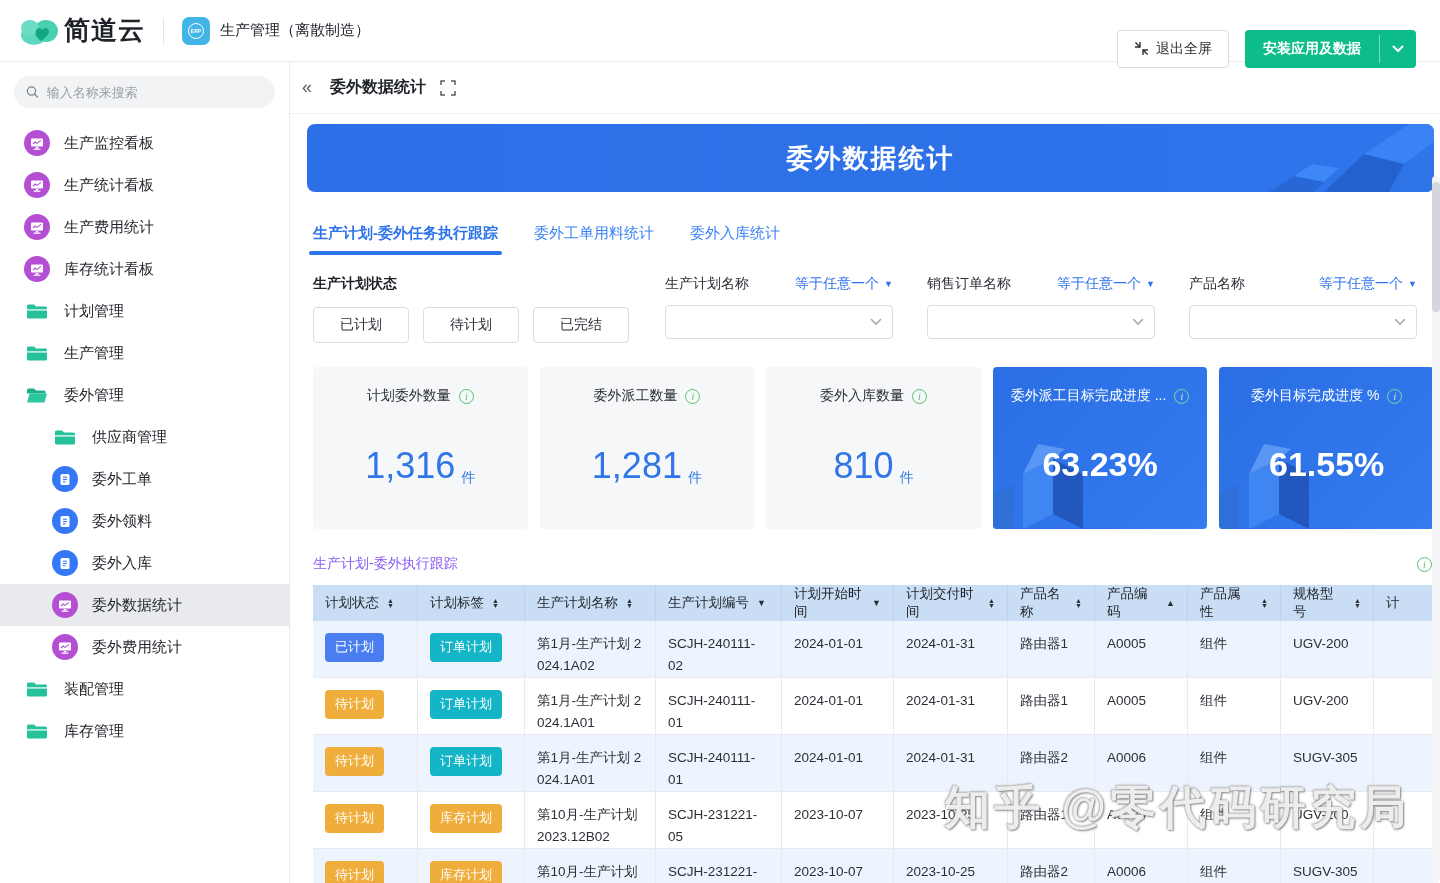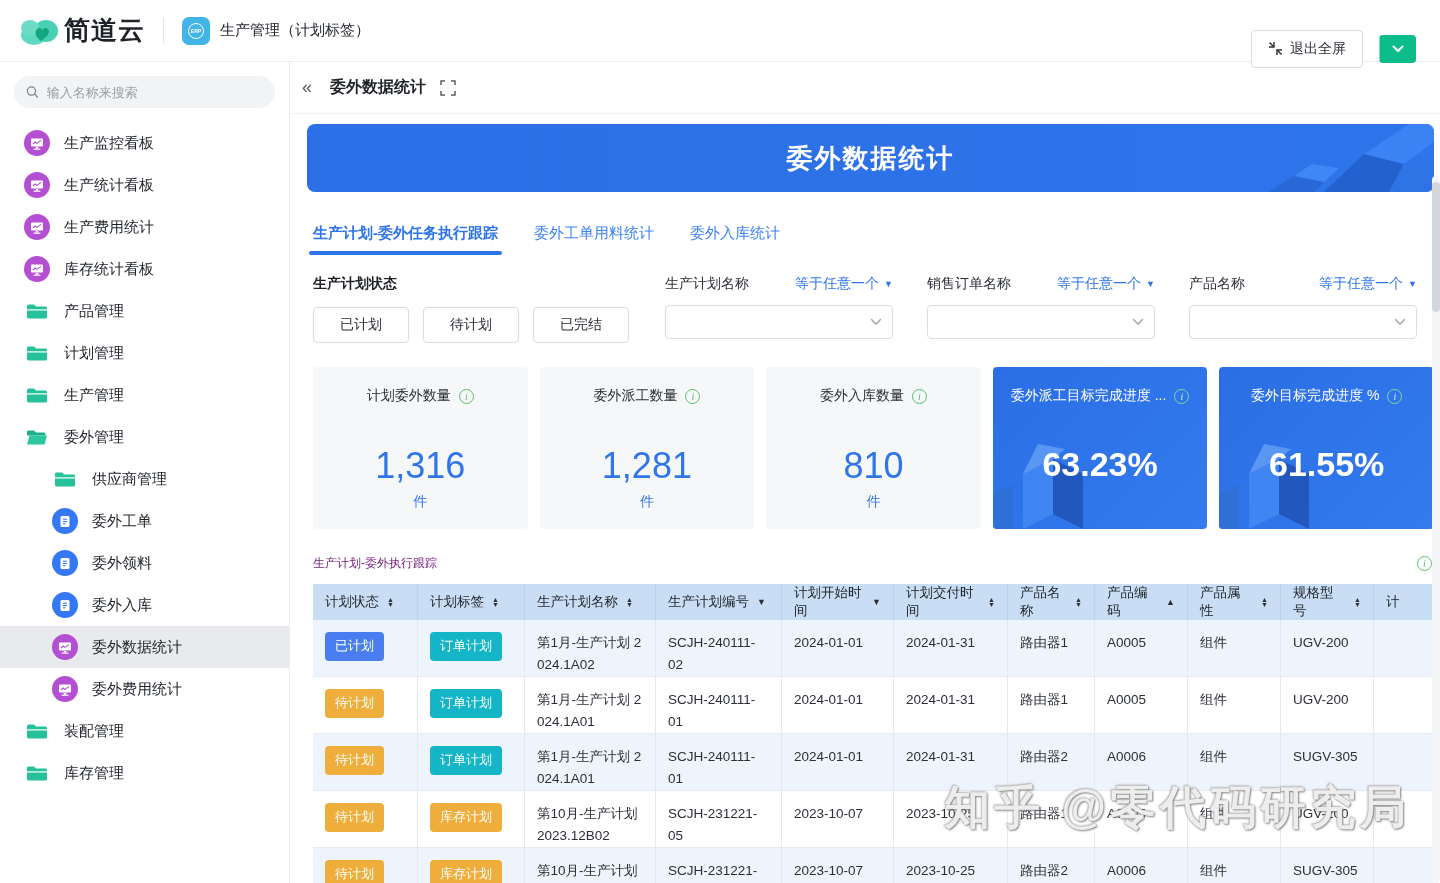--- a/index.html
+++ b/index.html
@@ -79,34 +79,34 @@
     display:flex; align-items:center; justify-content:flex-end; padding:0 10px; cursor:pointer; }
 
   
   .cards { display:flex; gap:12px; margin:24px 0 0 6px; }
   .card { flex:1; height:162px; border-radius:4px; padding-top:20px; position:relative; overflow:hidden; }
   .card.light { background:#f6f7f8; }
   .card.bluec { background:linear-gradient(135deg,#2b6ee5,#337bee); }
   .card-head { display:flex; align-items:center; justify-content:center; gap:8px; font-size:14px; color:#2b2f36;
     position:relative; z-index:2; padding:0 10px; white-space:nowrap; }
   .card.bluec .card-head { color:#fff; }
-  .card-val { display:flex; align-items:center; justify-content:center; gap:6px; margin-top:40px;
-    position:relative; z-index:2;flex-direction:column; }
+  .card-val { display:flex; align-items:flex-end; justify-content:center; gap:6px; margin-top:40px;
+    position:relative; z-index:2; }
   .card-num { font-size:36px; color:#3076e8; font-weight:500; }
   .card-unit { font-size:14px; color:#3076e8; }
   .card.bluec .card-num { color:#fff; font-weight:bold; font-size:34px; }
   .card svg.cube { position:absolute; left:0; bottom:0; z-index:1; }
   .info-ic { width:15px; height:15px; border-radius:50%; border:1.5px solid #55c16a; color:#55c16a;
     font-size:10px; display:flex; align-items:center; justify-content:center; flex:0 0 15px;
     font-family:"Liberation Serif",serif; font-style:italic; }
   .card.bluec .info-ic { border-color:#7fd9a0; color:#cfeedd; }
 
   
   .tbl-title-row { display:flex; align-items:center; justify-content:space-between; margin:26px 2px 12px 6px; }
-  .tbl-title { font-size:12px; color:#701a75; }
+  .tbl-title { font-size:14px; color:#8b5cf6; }
   .grid { margin-left:6px; display:grid; position:relative;
     grid-template-columns:105px 107px 131px 126px 112px 114px 87px 93px 93px 93px 1fr; }
   .th { background:#c9def5; height:36px; display:flex; align-items:center; gap:8px; padding:0 12px;
     font-size:13.5px; color:#1f2329; border-right:1px solid #b9d2ee; cursor:pointer; }
   .th:last-child { border-right:none; }
   .sortg { display:flex; flex-direction:column; line-height:5px; font-size:7px; color:#2b2f36; }
   .sortg.single { font-size:9px; line-height:9px; }
   .td { min-height:57px; padding:12px 12px 0 12px; font-size:13.5px; color:#2b2f36;
     border-right:1px solid #e6eaef; border-bottom:1px solid #e6eaef; background:#fff; line-height:1.6; }
   .badge { display:inline-block; padding:4px 10px; border-radius:4px; color:#fff; font-size:13px; }
@@ -130,34 +130,35 @@
       <ellipse cx="26" cy="16" rx="12" ry="11" fill="#49cfb2"></ellipse>
       <ellipse cx="10" cy="13" rx="9" ry="8" fill="#6ddcc6"></ellipse>
       <path d="M21 26 C16 22 14 17 17 14 C19.5 12 22 13.5 22.5 15.5 C23 13.5 25.5 12 28 14 C31 17 27 22 21 26 Z" fill="#12a77e"></path>
     </svg>
     <span class="logo-text">简道云</span>
   </div>
   <div class="topbar-divider"></div>
   <div class="app-badge">
       <span class="inner">ERP</span>
     </div>
-  <span class="app-name">生产管理（计划标签）</span>
+  <span class="app-name">生产管理（离散制造）</span>
   <div class="topbar-right">
     <button class="btn-exit">
       <svg width="15" height="15" viewBox="0 0 15 15">
         <g stroke="#2b2f36" stroke-width="1.4" fill="none">
           <path d="M6 1 L6 6 L1 6"></path>
             <path d="M9 14 L9 9 L14 9"></path>
           <path d="M6 6 L1.5 1.5"></path>
             <path d="M9 9 L13.5 13.5"></path>
         </g>
       </svg>
       <span>退出全屏</span>
     </button>
     <div class="btn-install">
+      <span class="main">安装应用及数据</span>
       <span class="caret">
         <svg width="12" height="8" viewBox="0 0 12 8">
           <path d="M1.5 1.5 L6 6 L10.5 1.5" stroke="#fff" stroke-width="2" fill="none" stroke-linecap="round"></path>
         </svg>
       </span>
     </div>
   </div>
 </div>
 
 <div class="shell">
@@ -207,29 +208,20 @@
     <div class="side-item lvl1">
       <span class="cicon purple">
         <svg width="14" height="13" viewBox="0 0 14 13">
             <rect x="1" y="1.5" width="12" height="8" rx="1" fill="#fff"></rect>
             <path d="M3 7 L5.2 5 L7 6.4 L11 3.4" stroke="#b44fd4" stroke-width="1.1" fill="none"></path>
             <rect x="5.7" y="10" width="2.6" height="1.6" fill="#fff"></rect>
             <rect x="3.6" y="11.6" width="6.8" height="1.2" fill="#fff"></rect>
           </svg>
       </span>
       <span class="lbl">库存统计看板</span>
-    </div>
-    <div class="side-item lvl1">
-      <span class="ficon">
-        <svg width="22" height="17" viewBox="0 0 22 17">
-            <path d="M1 3 Q1 1.5 2.5 1.5 L8 1.5 L10 3.5 L19.5 3.5 Q21 3.5 21 5 L21 14 Q21 15.5 19.5 15.5 L2.5 15.5 Q1 15.5 1 14 Z" fill="#25c19a"></path>
-            <rect x="1" y="6.2" width="20" height="1.4" fill="#fff" opacity=".85"></rect>
-          </svg>
-      </span>
-      <span class="lbl">产品管理</span>
     </div>
     <div class="side-item lvl1">
       <span class="ficon">
         <svg width="22" height="17" viewBox="0 0 22 17">
             <path d="M1 3 Q1 1.5 2.5 1.5 L8 1.5 L10 3.5 L19.5 3.5 Q21 3.5 21 5 L21 14 Q21 15.5 19.5 15.5 L2.5 15.5 Q1 15.5 1 14 Z" fill="#25c19a"></path>
             <rect x="1" y="6.2" width="20" height="1.4" fill="#fff" opacity=".85"></rect>
           </svg>
       </span>
       <span class="lbl">计划管理</span>
     </div>

